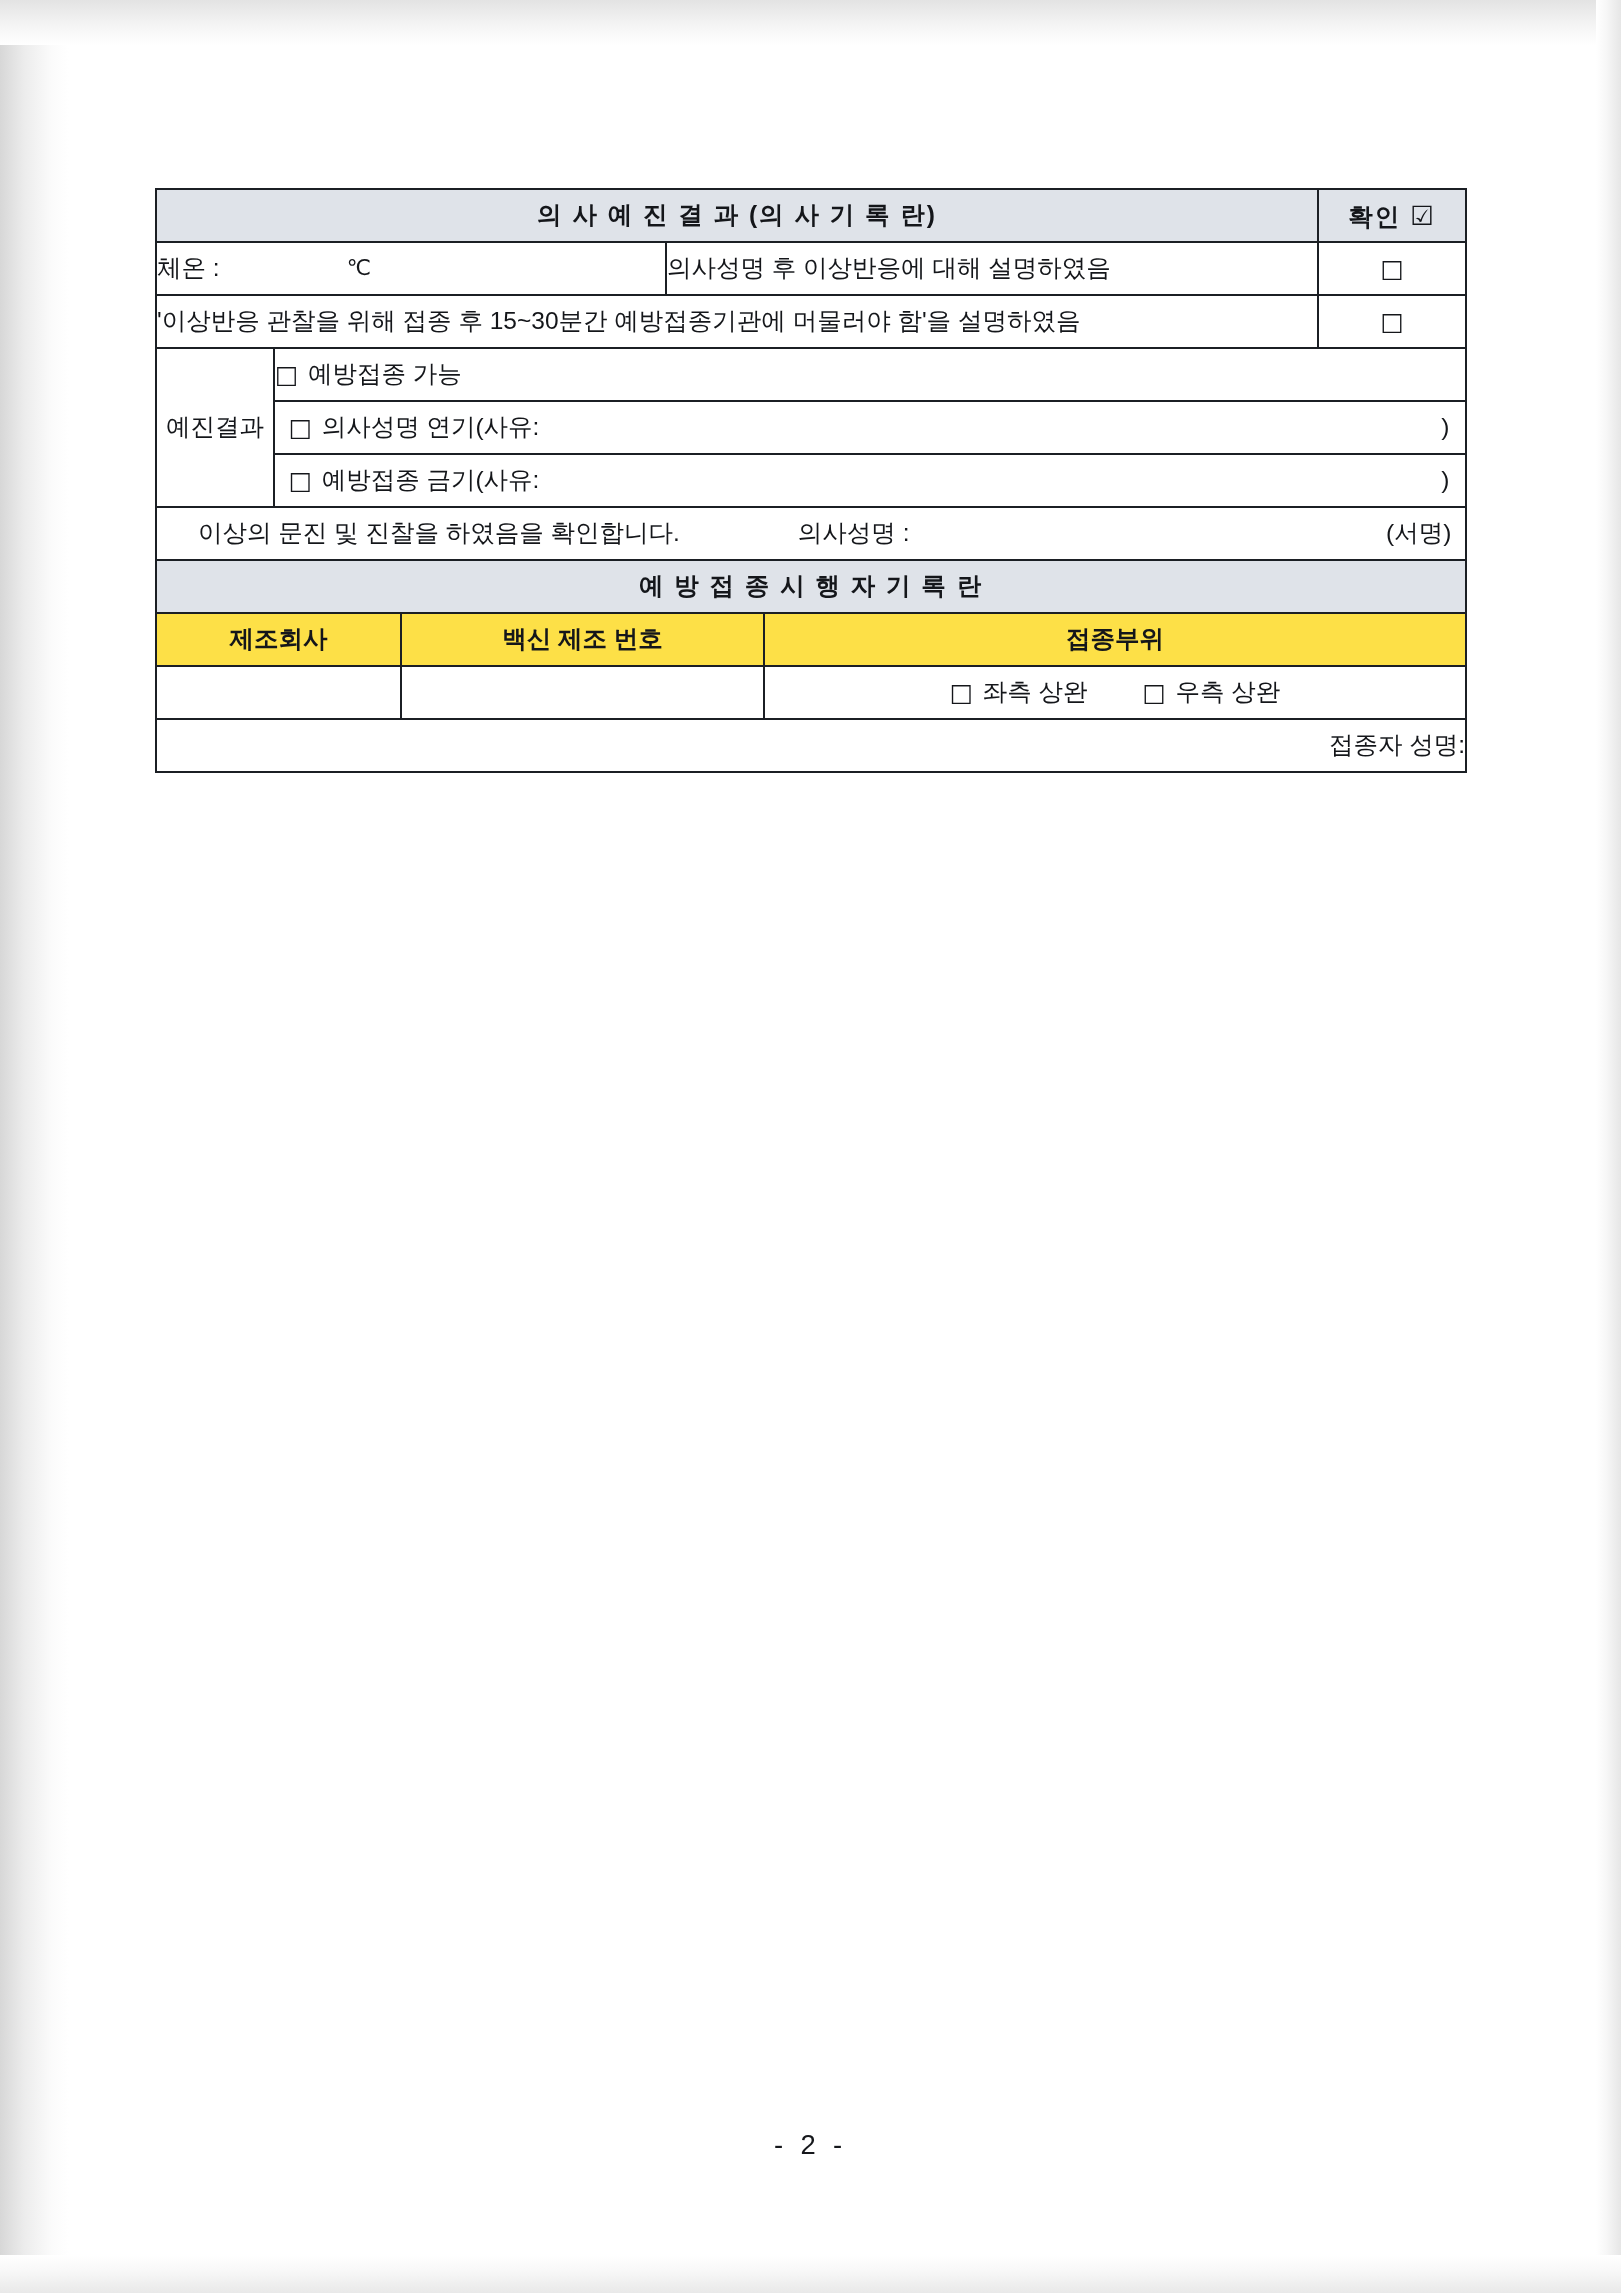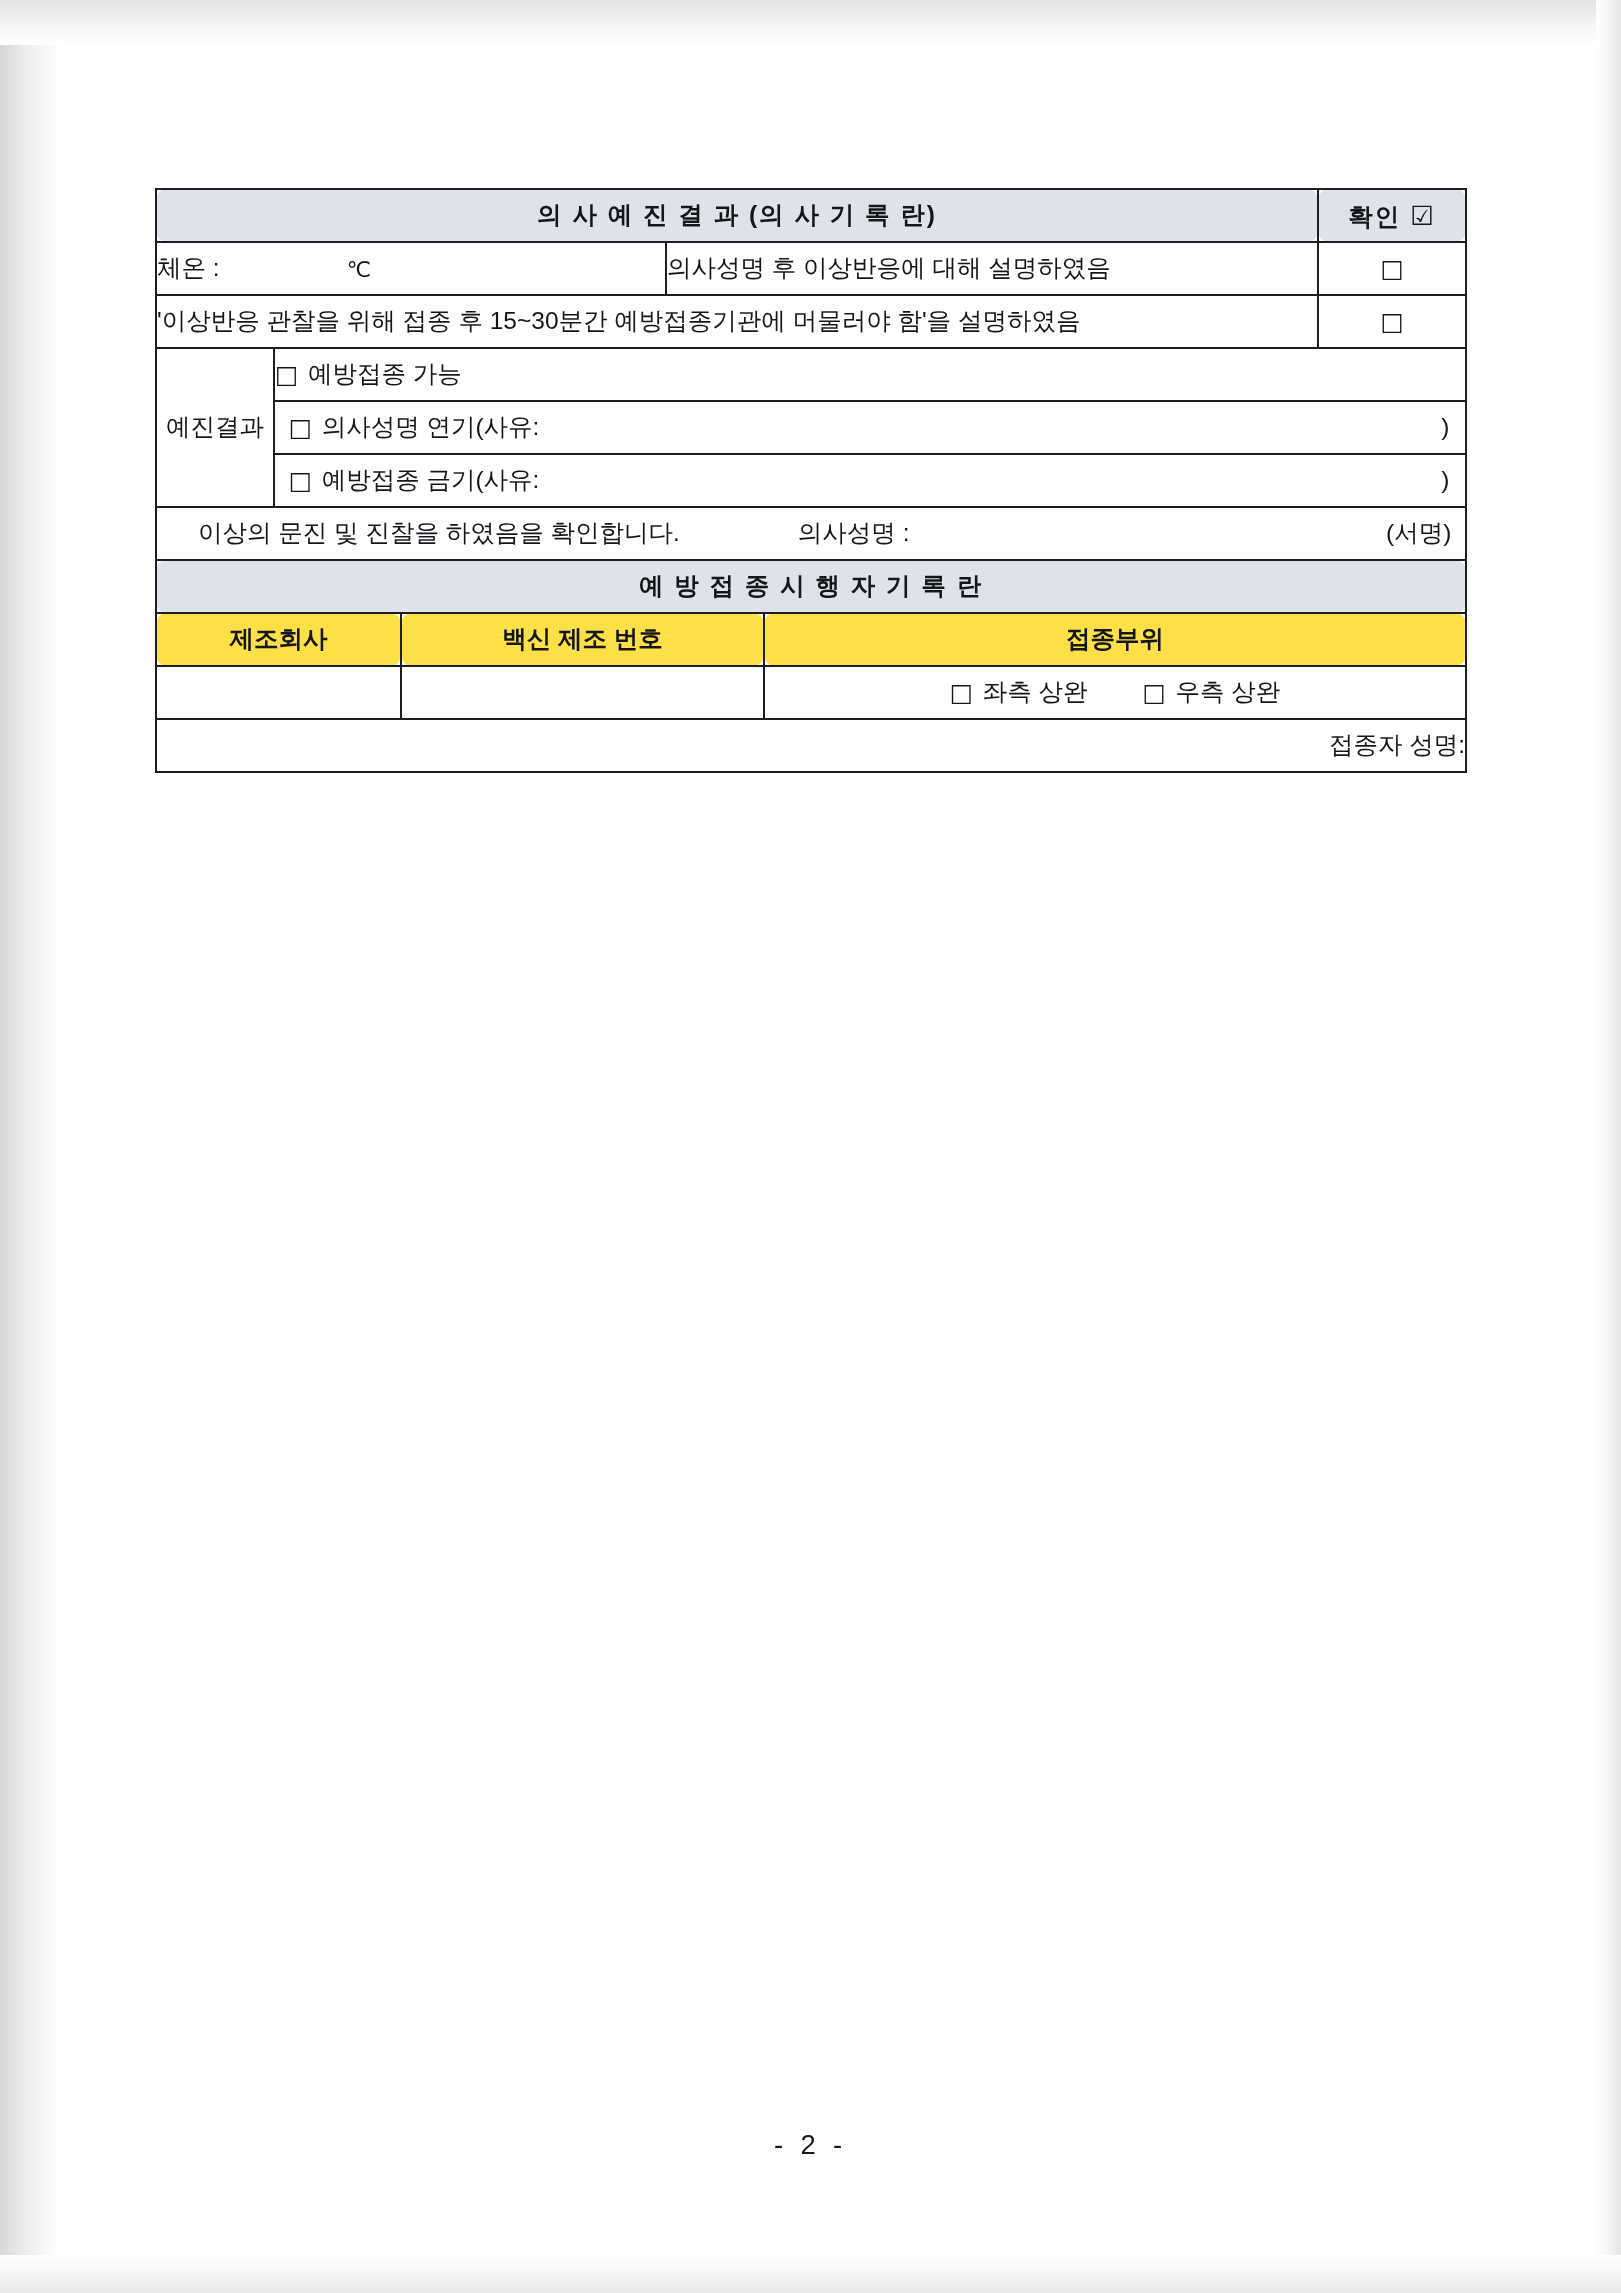--- a/index.html
+++ b/index.html
@@ -62,21 +62,20 @@
     line-height: 1.25;
   }
   table.form td {
     border: 2px solid #1b1f24;
     padding: 0;
     vertical-align: middle;
     height: 51px;
   }
   .cellpad {
     padding: 5.9px 11.8px;
-    border-radius: 11px;
   }
   .hdr {
     background: #dfe3e9;
     text-align: center;
     font-weight: bold;
     letter-spacing: 2px;
   }
   .hdr-sub {
     background: #fde047;
     text-align: center;
@@ -110,21 +109,21 @@
   }
 
   .label-inline {
     display: inline-flex;
     align-items: center;
     gap: 9.8px;
   }
 
   .temp-line {
     display: flex;
-    align-items: flex-end;
+    align-items: center;
   }
   .temp-unit {
     margin-left: 127px;
     font-family: "DejaVu Sans", sans-serif;
     font-size: 21.6px;
   }
 
   .confirm-line {
     display: flex;
     align-items: center;

